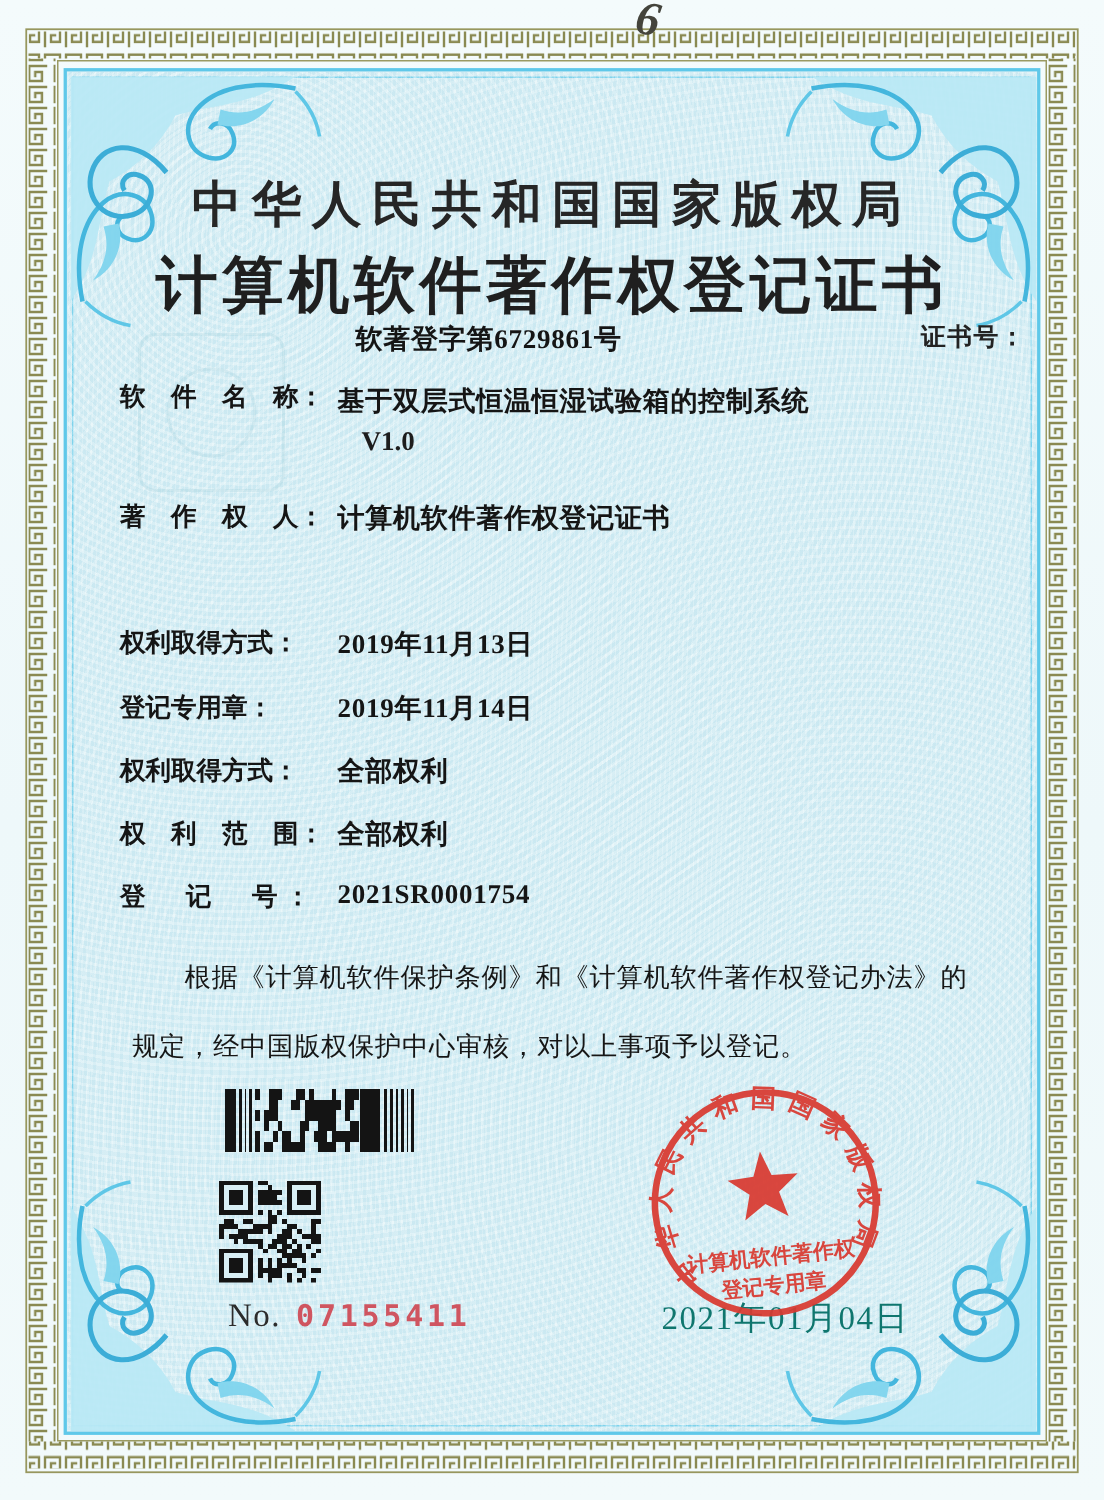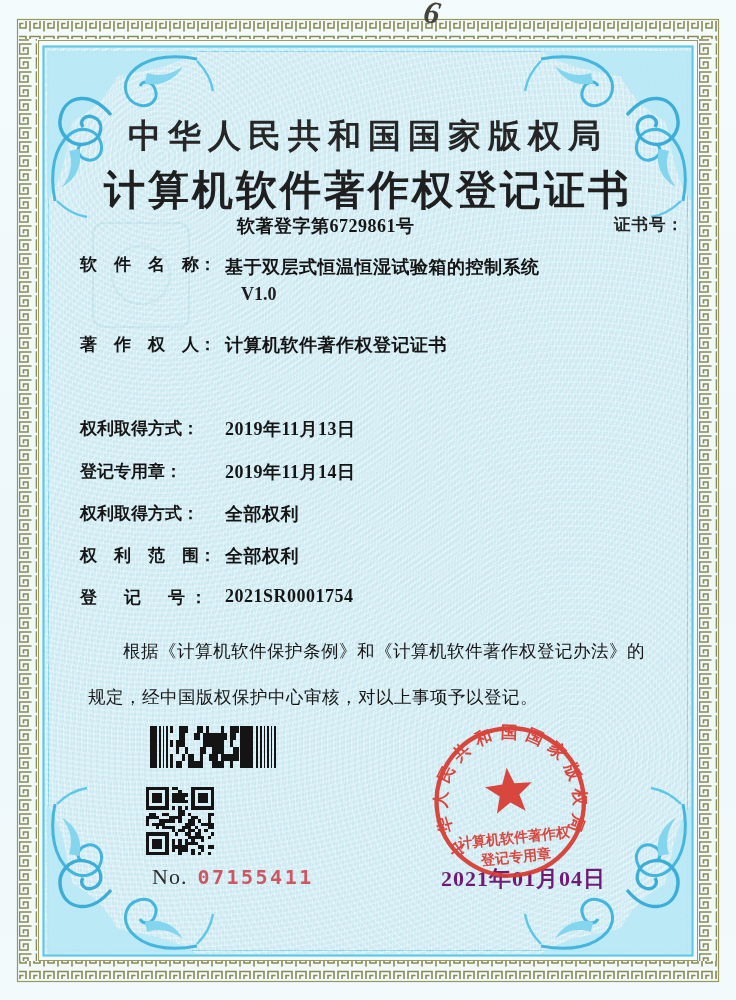--- a/index.html
+++ b/index.html
@@ -42,21 +42,21 @@
   .statement{
     left:88px;top:629px;width:572px;z-index:3;
     font-size:17.5px;font-weight:400;line-height:2.6;text-indent:2em;
     color:#161616;letter-spacing:.5px;
   }
   
   .barcode{left:139px;top:726px;z-index:3;}
   .qrcode{left:146px;top:787px;z-index:3;}
   .serial{left:116px;top:864px;z-index:3;font-size:22px;color:#2c2c2c;letter-spacing:1px;margin-left:36px;}
   .serial .num{font-family:"DejaVu Sans Mono","Liberation Mono",monospace;font-size:20px;letter-spacing:2.5px;margin-left:10px;font-weight:600;}
-  .issue-date{left:441px;top:864px;z-index:3;font-size:22px;font-weight:700;letter-spacing:1px;color:#701a75;}
+  .issue-date{left:441px;top:864px;z-index:3;font-size:22px;font-weight:400;letter-spacing:1px;color:#0f766e;}
   .seal{left:418px;top:708px;width:184px;height:184px;z-index:4;transform:rotate(-6deg);opacity:.93;}
   
   .ghost-stamp{
     left:92px;top:222px;width:94px;height:102px;z-index:2;
     border:2px solid rgba(150,200,212,.4);border-radius:12px;opacity:.55;
   }
   .ghost-stamp::after{
     content:"";position:absolute;left:17px;top:21px;width:56px;height:56px;
     border:2px solid rgba(150,200,212,.38);border-radius:50%;
   }

